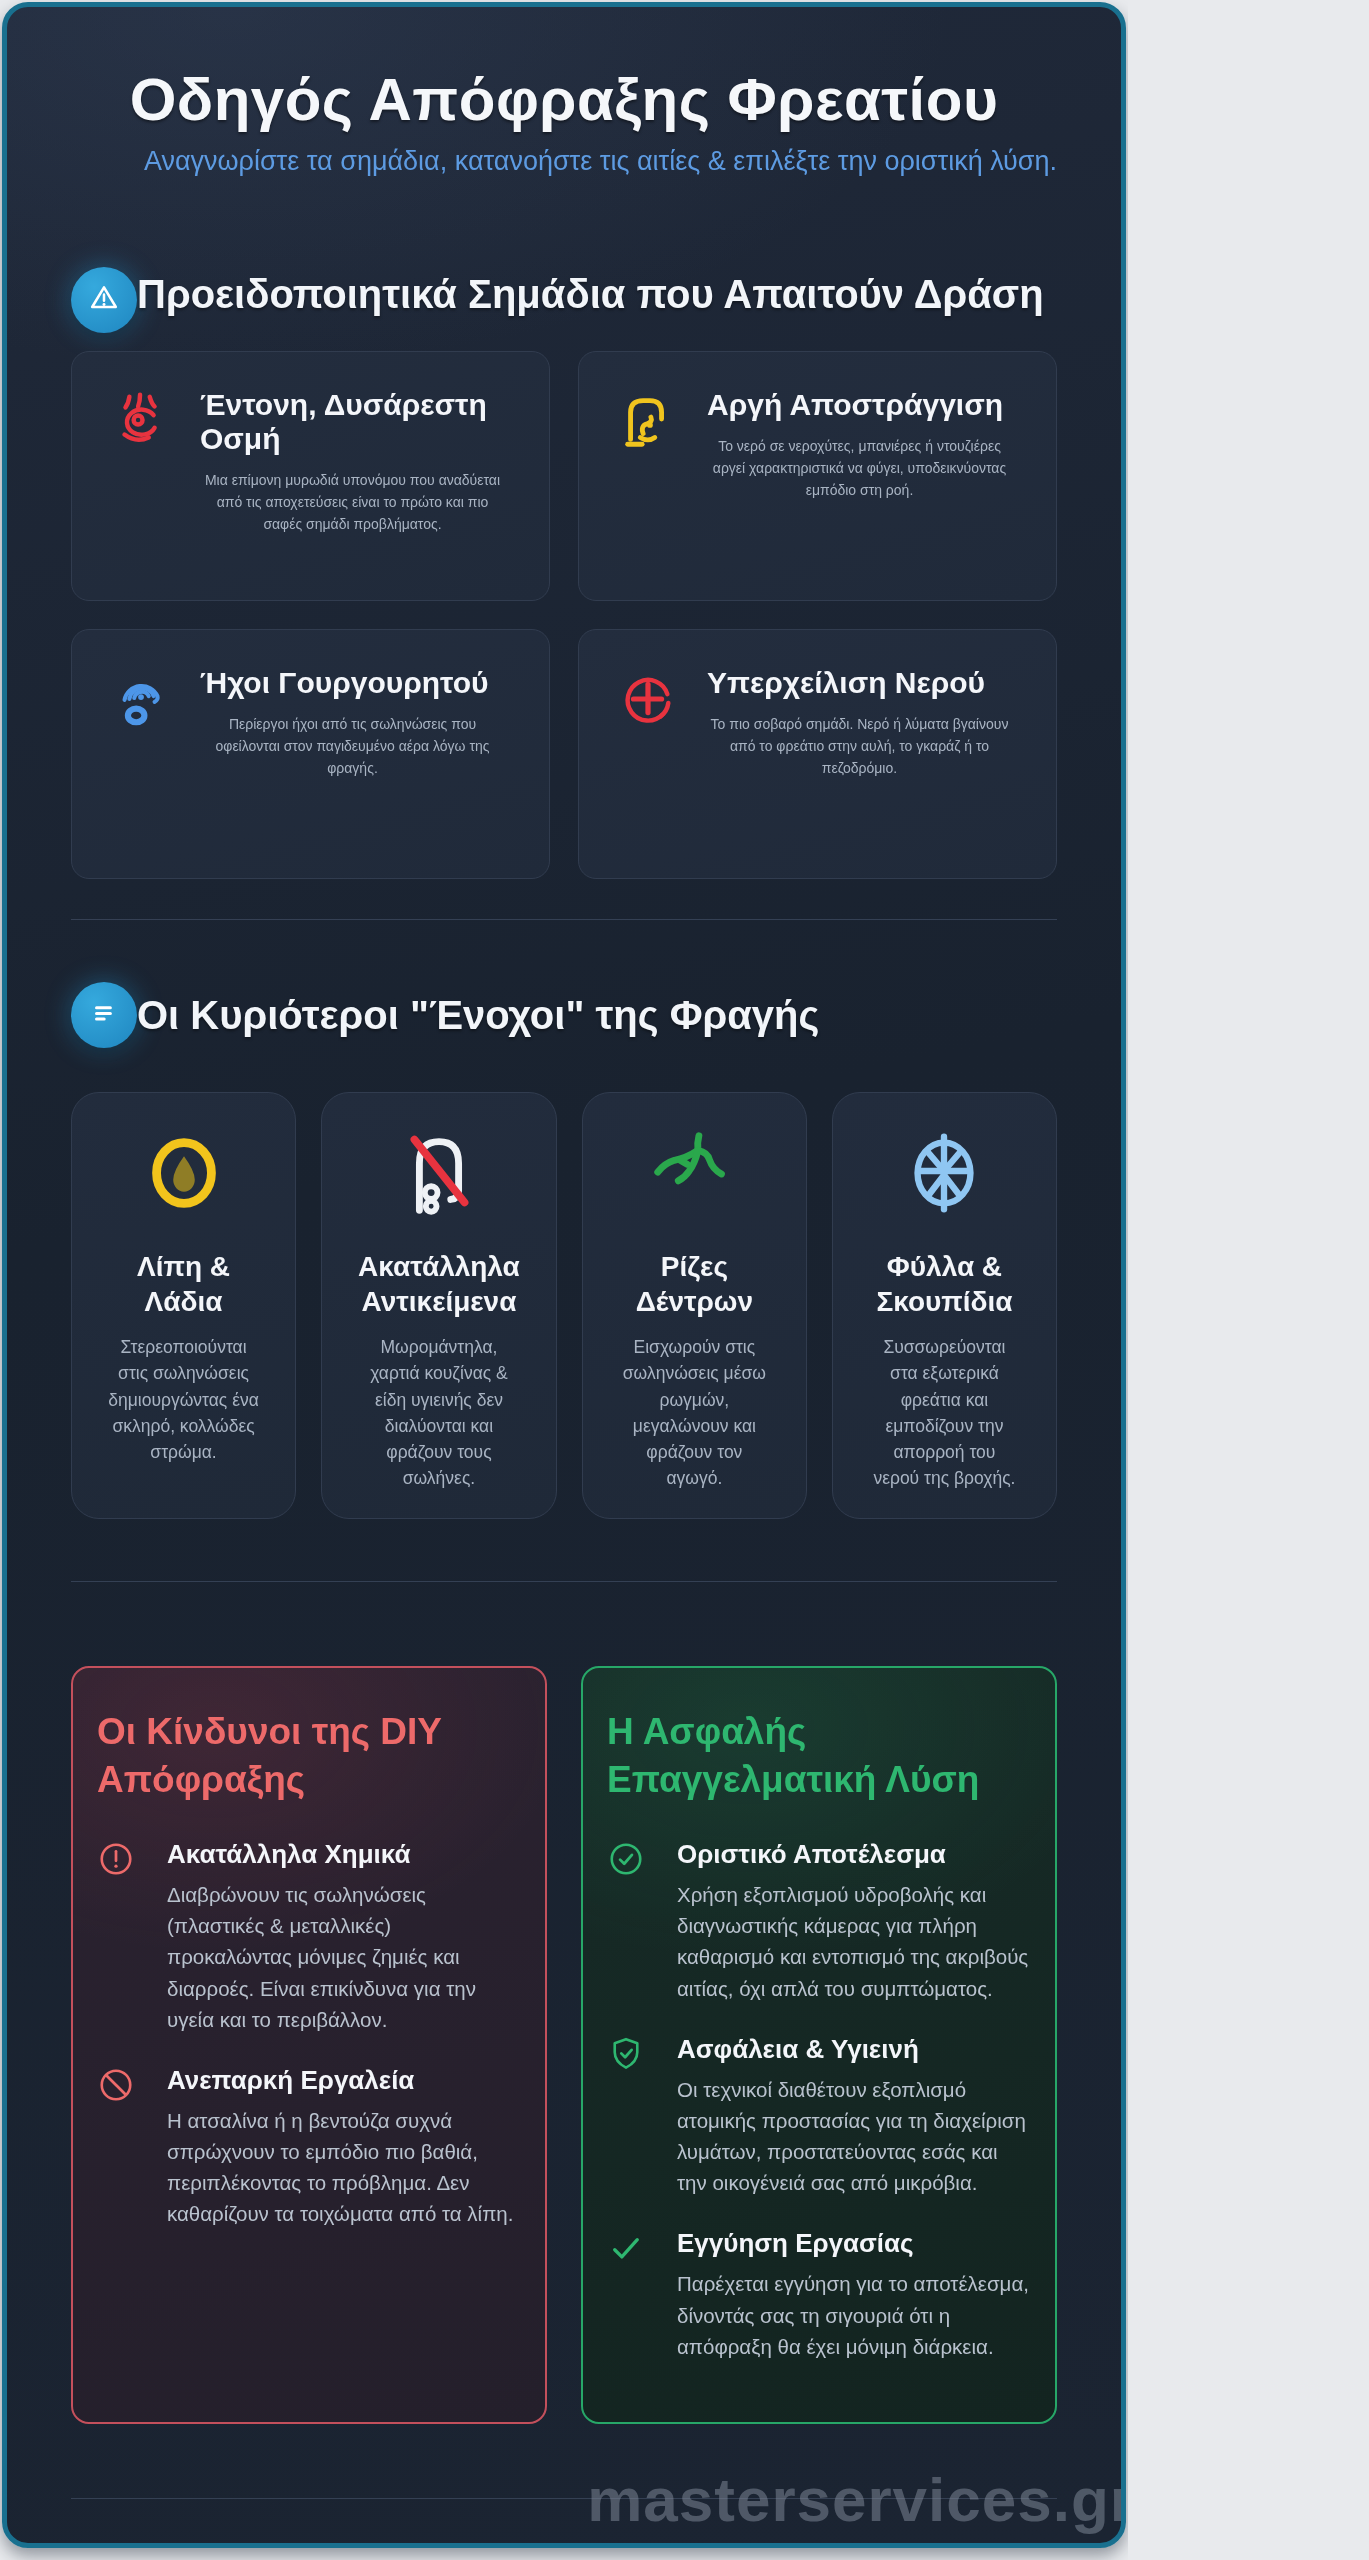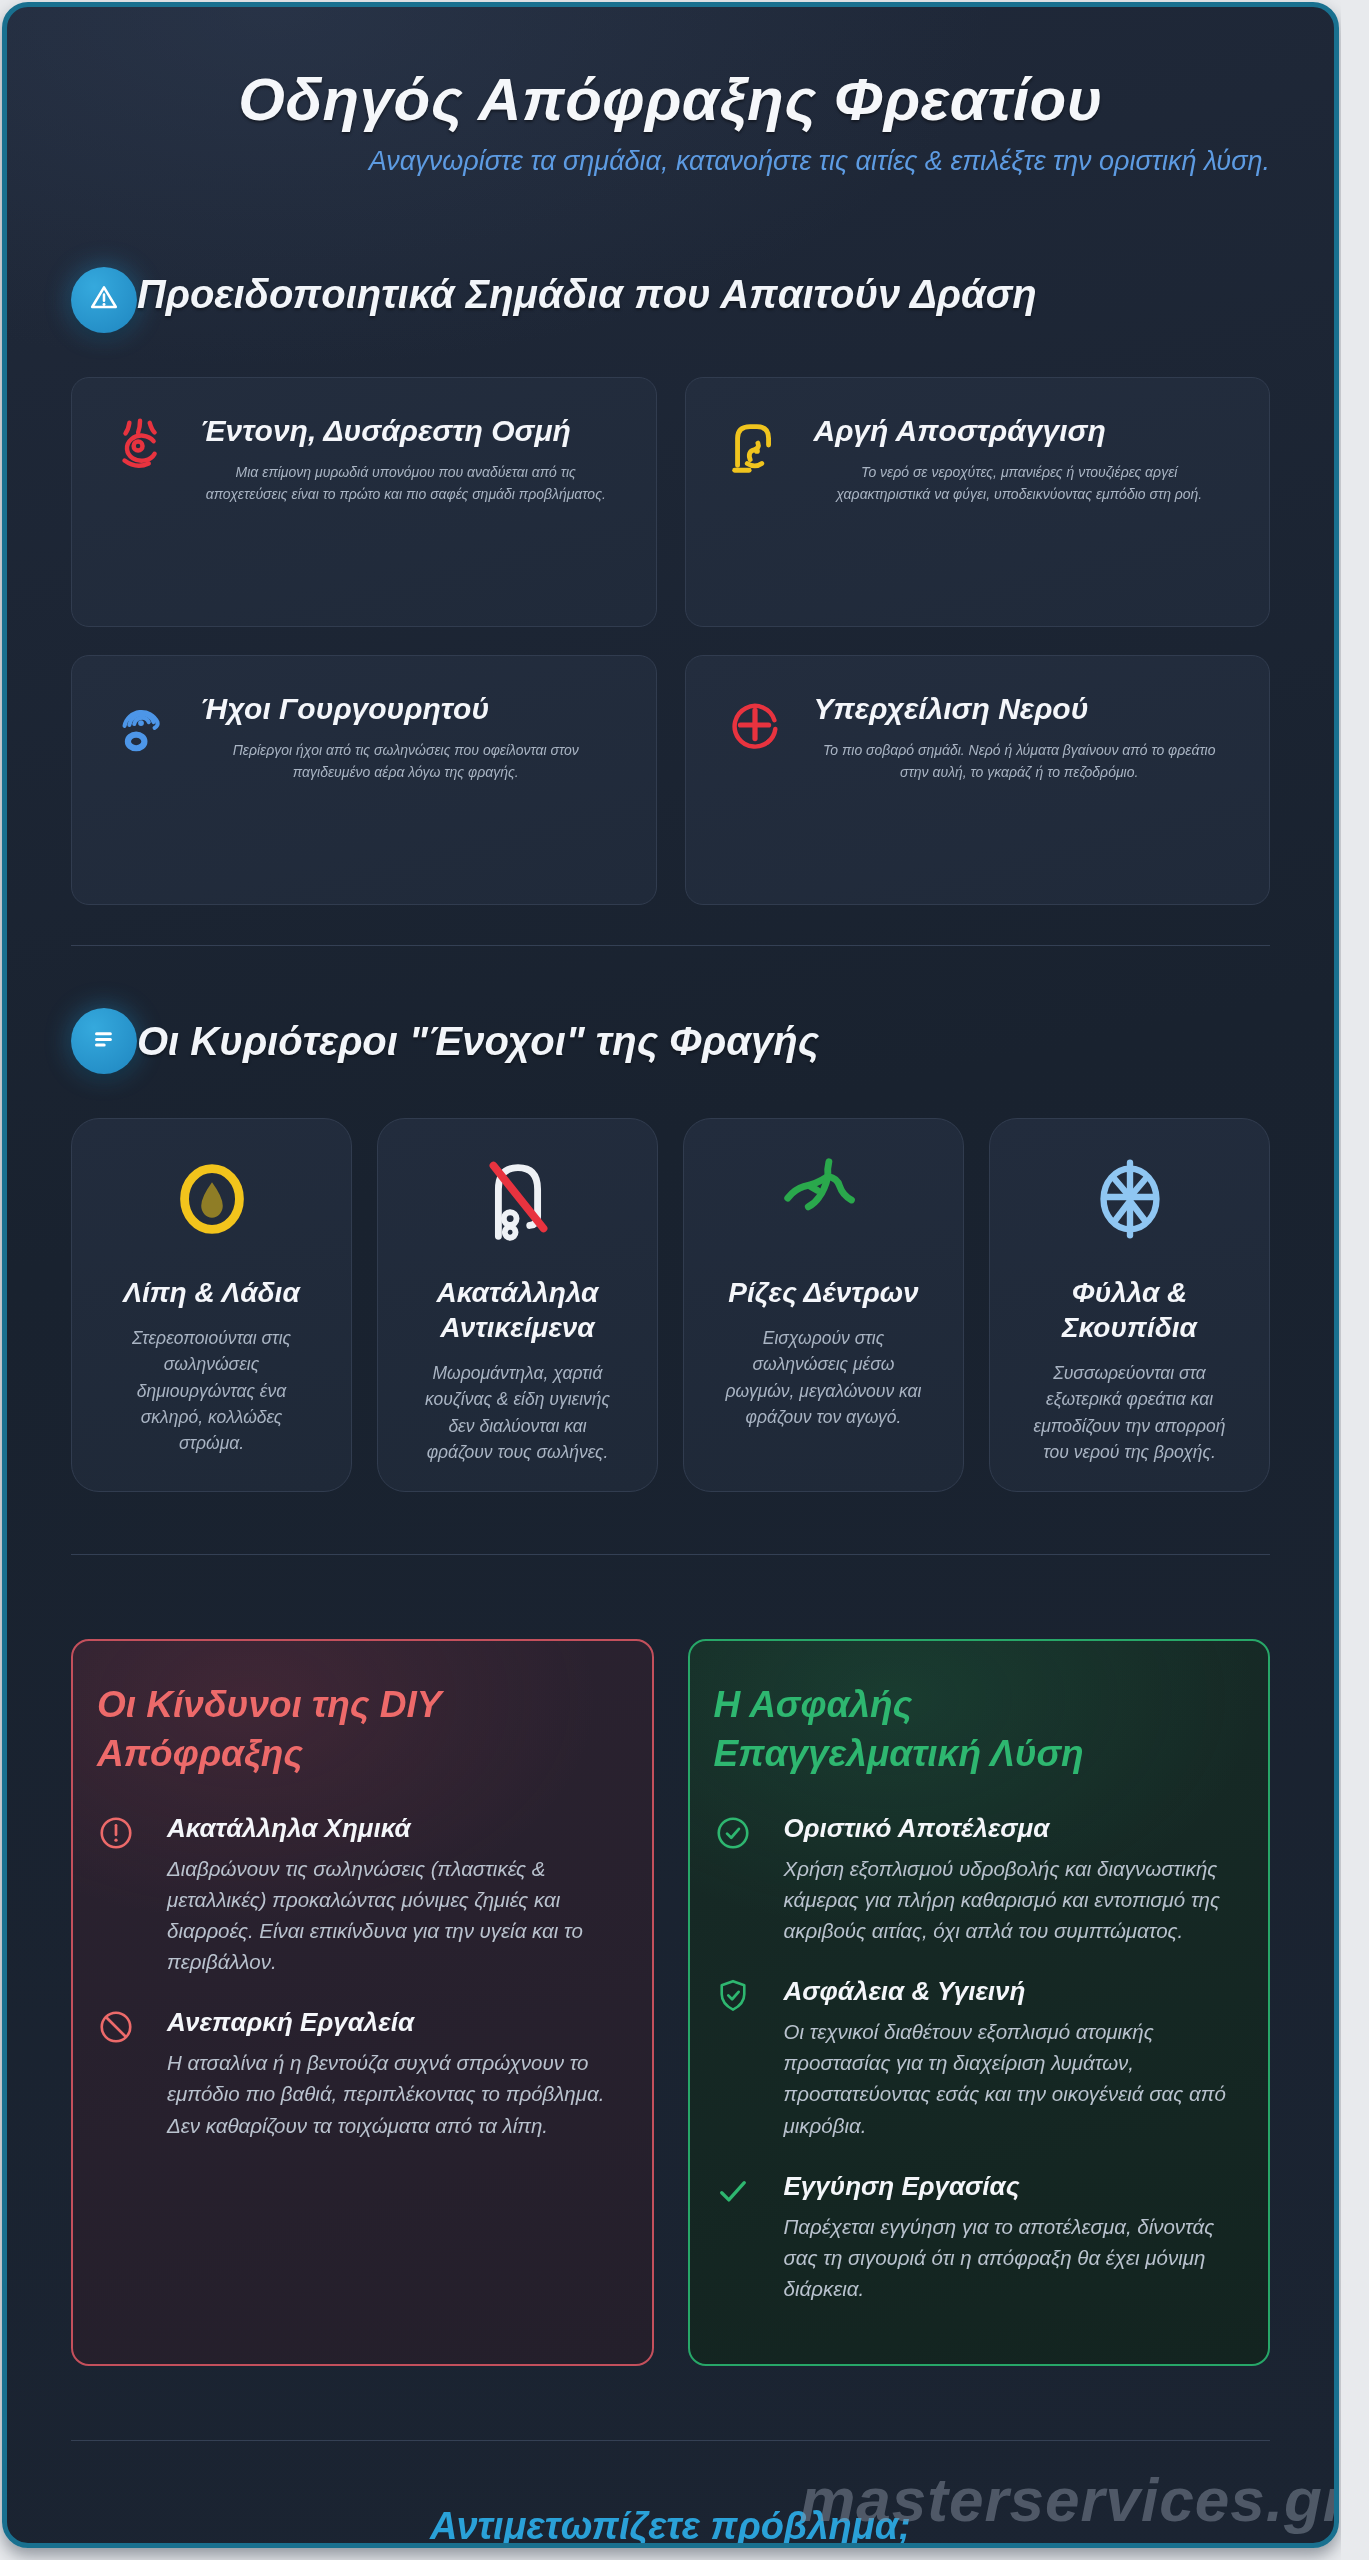--- a/index.html
+++ b/index.html
@@ -2,21 +2,21 @@
 <html lang="el"><head>
 <meta charset="utf-8">
 <style>
   * { box-sizing: border-box; }
   html,body { margin:0; padding:0; }
   body {
     background:#e8eaed;
     font-family:"Liberation Sans","DejaVu Sans",sans-serif;
     width:1369px;
   }
-  .page { position:relative; width:1341px; height:2560px; overflow:hidden;font-style:italic; }
+  .page { position:relative; width:1128px; height:2560px; overflow:hidden; }
   .frame {
     position:absolute; left:2px; top:2px; right:2px; bottom:12px;
     border:5px solid #19708f;
     border-radius:26px;
     background:
       radial-gradient(1200px 600px at 20% 0%, rgba(55,70,95,.35), rgba(0,0,0,0) 60%),
       linear-gradient(168deg,#20293a 0%, #19222f 45%, #1b2432 100%);
     box-shadow:0 8px 16px rgba(20,30,45,.4);
     overflow:hidden;
   }
@@ -43,21 +43,21 @@
     display:flex; align-items:center; justify-content:center;
     box-shadow:0 0 26px rgba(42,156,212,.45), 0 4px 10px rgba(0,0,0,.35);
   }
   .section-title {
     margin:2px 0 0; font-size:40px; line-height:1.28; font-weight:bold; color:#f2f5f9;
     text-shadow:0 2px 3px rgba(0,0,0,.4);
   }
   .section-title.wrap { max-width:1040px; }
 
   
-  .signs-grid { display:grid; grid-template-columns:1fr 1fr; gap:28px; margin-top:44px; }
+  .signs-grid { display:grid; grid-template-columns:1fr 1fr; gap:28px; margin-top:18px; }
   .sign-card {
     background:linear-gradient(165deg,#232d3e,#202a3a);
     border:1px solid #313c4f; border-radius:18px;
     padding:36px 44px 30px 38px;
     display:flex; gap:28px; min-height:250px;
   }
   .sign-icon { width:62px; min-width:62px; padding-top:2px; }
   .sign-title { margin:0 0 14px; font-size:30px; font-weight:bold; color:#f4f6fa; }
   .sign-desc { margin:0; font-size:14px; line-height:1.56; color:#a9b4c3;text-align:center; }
 

